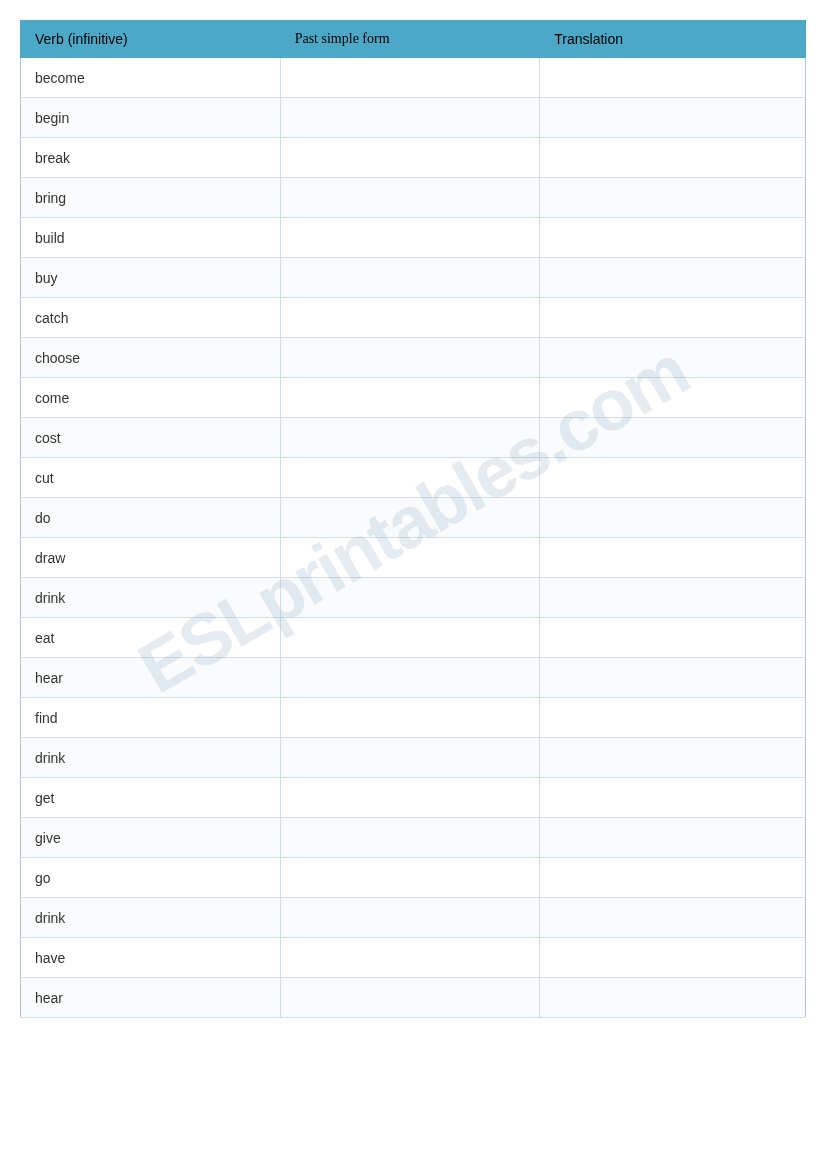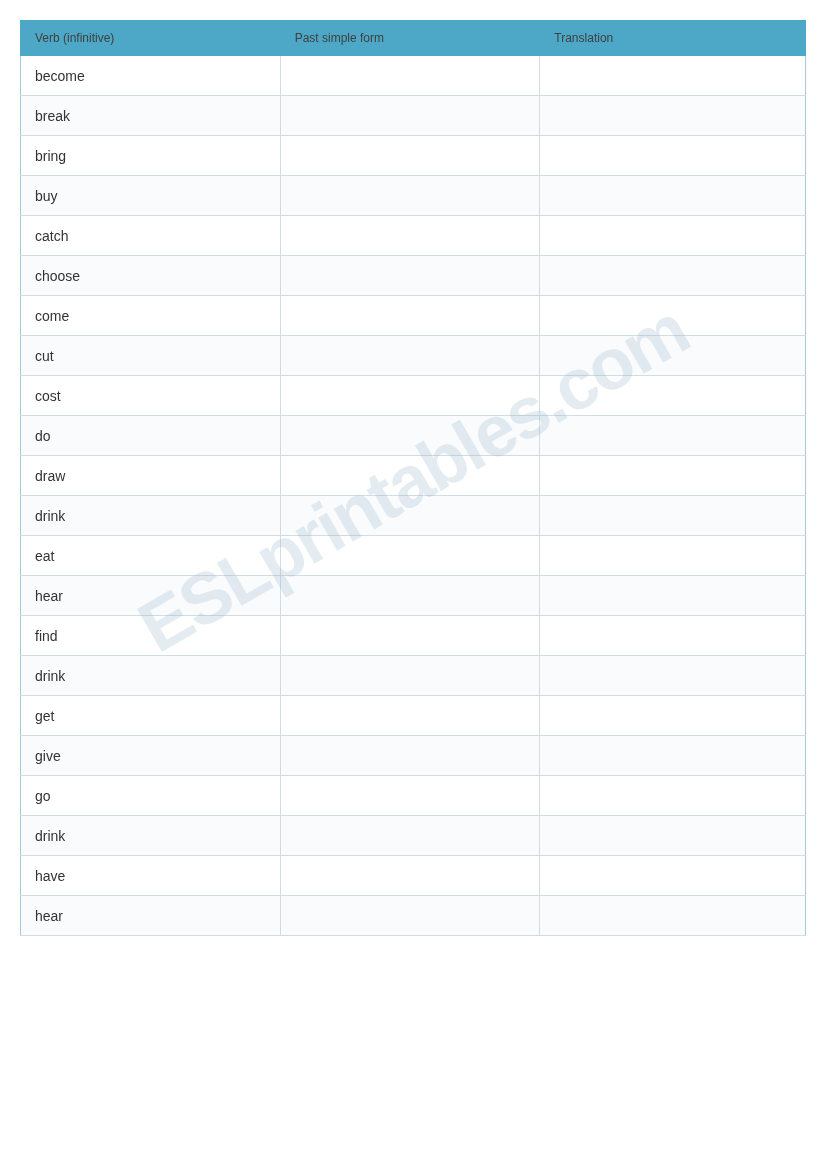--- a/index.html
+++ b/index.html
@@ -38,26 +38,26 @@
     }
 
     .verb-table {
       width: 100%;
       border-collapse: collapse;
       border: 1px solid #aac8d8;
     }
 
     .verb-table thead tr th {
       background-color: #4da8c8;
-      color: #404040;
+      color: #000000;
       font-weight: normal;
       padding: 10px 14px;
       text-align: left;
       border: 1px solid #4da8c8;
-      font-size: 12px;
+      font-size: 14px;
     }
 
     .verb-table tbody tr {
       border-bottom: 1px solid #d0dde5;
     }
 
     .verb-table tbody tr:nth-child(even) {
       background-color: #f9fbfc;
     }
 
@@ -77,20 +77,21 @@
     .verb-table tbody tr td:last-child {
       border-right: none;
     }
 
     .col-verb {
       width: 260px;
     }
 
     .col-past {
       width: 260px;
+      font-family: Liberation Serif, serif;
     }
 
     .col-translation {
       width: 266px;
     }
   </style>
 </head>
 <body>
 
 <div class="page-container">
@@ -105,56 +106,66 @@
         <th class="col-translation">Translation</th>
       </tr>
     </thead>
     <tbody id="table-body">
     <tr>
           <td class="col-verb">become</td>
           <td class="col-past"></td>
           <td class="col-translation"></td>
         </tr>
         <tr>
+          <td class="col-verb">begin</td>
+          <td class="col-past"></td>
+          <td class="col-translation"></td>
+        </tr>
+        <tr>
           <td class="col-verb">break</td>
           <td class="col-past"></td>
           <td class="col-translation"></td>
         </tr>
         <tr>
           <td class="col-verb">bring</td>
           <td class="col-past"></td>
           <td class="col-translation"></td>
         </tr>
         <tr>
+          <td class="col-verb">build</td>
+          <td class="col-past"></td>
+          <td class="col-translation"></td>
+        </tr>
+        <tr>
           <td class="col-verb">buy</td>
           <td class="col-past"></td>
           <td class="col-translation"></td>
         </tr>
         <tr>
           <td class="col-verb">catch</td>
           <td class="col-past"></td>
           <td class="col-translation"></td>
         </tr>
         <tr>
           <td class="col-verb">choose</td>
           <td class="col-past"></td>
           <td class="col-translation"></td>
         </tr>
         <tr>
           <td class="col-verb">come</td>
           <td class="col-past"></td>
           <td class="col-translation"></td>
         </tr>
         <tr>
+          <td class="col-verb">cost</td>
+          <td class="col-past"></td>
+          <td class="col-translation"></td>
+        </tr>
+        <tr>
           <td class="col-verb">cut</td>
-          <td class="col-past"></td>
-          <td class="col-translation"></td>
-        </tr>
-        <tr>
-          <td class="col-verb">cost</td>
           <td class="col-past"></td>
           <td class="col-translation"></td>
         </tr>
         <tr>
           <td class="col-verb">do</td>
           <td class="col-past"></td>
           <td class="col-translation"></td>
         </tr>
         <tr>
           <td class="col-verb">draw</td>

